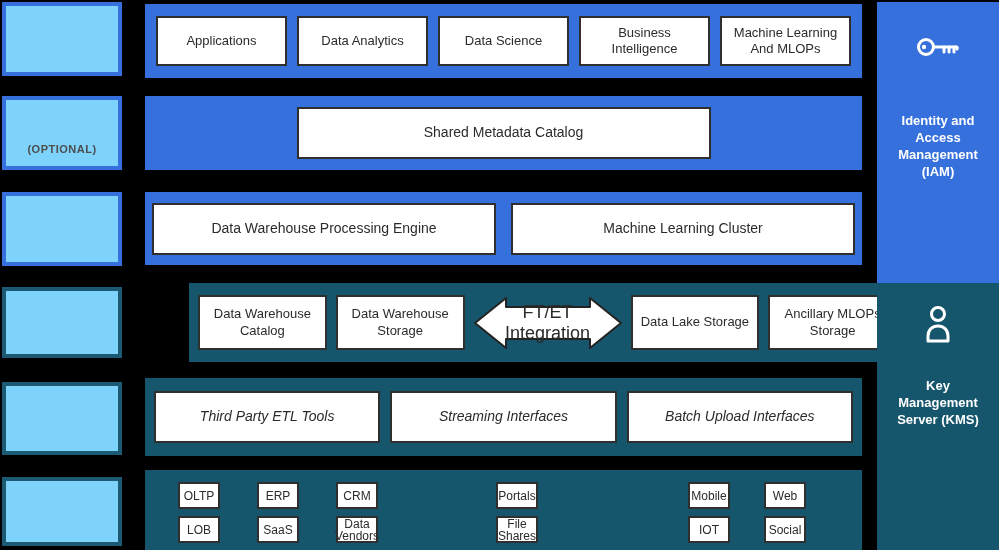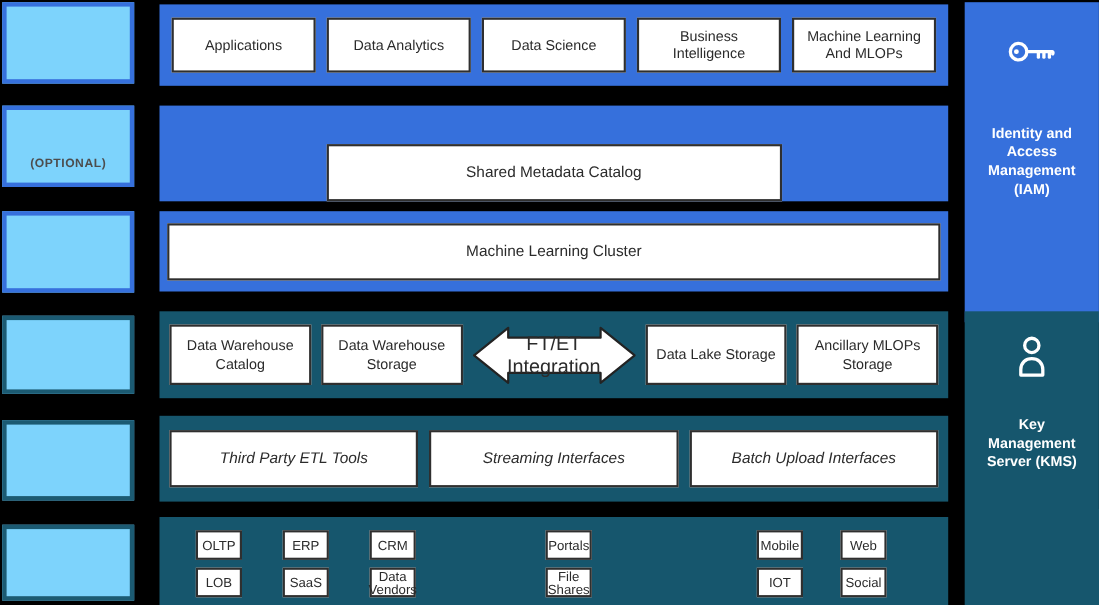--- a/index.html
+++ b/index.html
@@ -39,27 +39,27 @@
     background:#fff;border:2px solid var(--node-border);
     display:flex;align-items:center;justify-content:center;
     text-align:center;color:var(--node-text);
     font-size:13px;line-height:1.25;box-sizing:border-box;
     padding:2px 4px;
   }
 
   #row-apps{top:4px;height:74px;padding:17px 11px;gap:10px;}
   #row-apps .node{flex:1;height:50px;}
 
-  #row-meta{top:96px;height:87px;justify-content:center;align-items:flex-end;}
+  #row-meta{top:96px;height:74px;justify-content:center;}
   #row-meta .node{width:414px;height:52px;font-size:14px;}
 
   #row-compute{top:192px;height:73px;padding:0 7px;gap:15px;}
   #row-compute .node{flex:1;height:52px;font-size:14px;}
 
-  #row-storage{top:283px;height:79px;padding:0 9px;gap:9px;}
+  #row-storage{top:283px;height:79px;padding:0 9px;gap:9px;margin-left:44px;}
   #row-storage .node{flex:1;height:55px;}
   .arrow-wrap{position:relative;width:148px;height:56px;flex:0 0 148px;}
   .arrow-wrap svg{position:absolute;left:0;top:0;}
   .arrow-label{
     position:absolute;left:0;top:0;width:100%;height:100%;
     display:flex;align-items:center;justify-content:center;text-align:center;
     font-size:18px;line-height:1.15;color:var(--node-text);
     padding:0 26px;box-sizing:border-box;
   }
 
@@ -105,20 +105,21 @@
   <div class="node">Data Science</div>
   <div class="node">Business Intelligence</div>
   <div class="node">Machine Learning And MLOPs</div>
 </div>
 
 <div id="row-meta" class="band blue">
   <div class="node">Shared Metadata Catalog</div>
 </div>
 
 <div id="row-compute" class="band blue">
+  <div class="node">Data Warehouse Processing Engine</div>
   <div class="node">Machine Learning Cluster</div>
 </div>
 
 <div id="row-storage" class="band teal">
   <div class="node">Data Warehouse Catalog</div>
   <div class="node">Data Warehouse Storage</div>
   <div class="arrow-wrap">
     <svg width="148" height="56" viewBox="0 0 148 56">
       <polygon points="1,28 32,3 32,12 116,12 116,3 147,28 116,53 116,44 32,44 32,53" fill="#ffffff" stroke="#232323" stroke-width="2" stroke-linejoin="round"></polygon>
     </svg>

